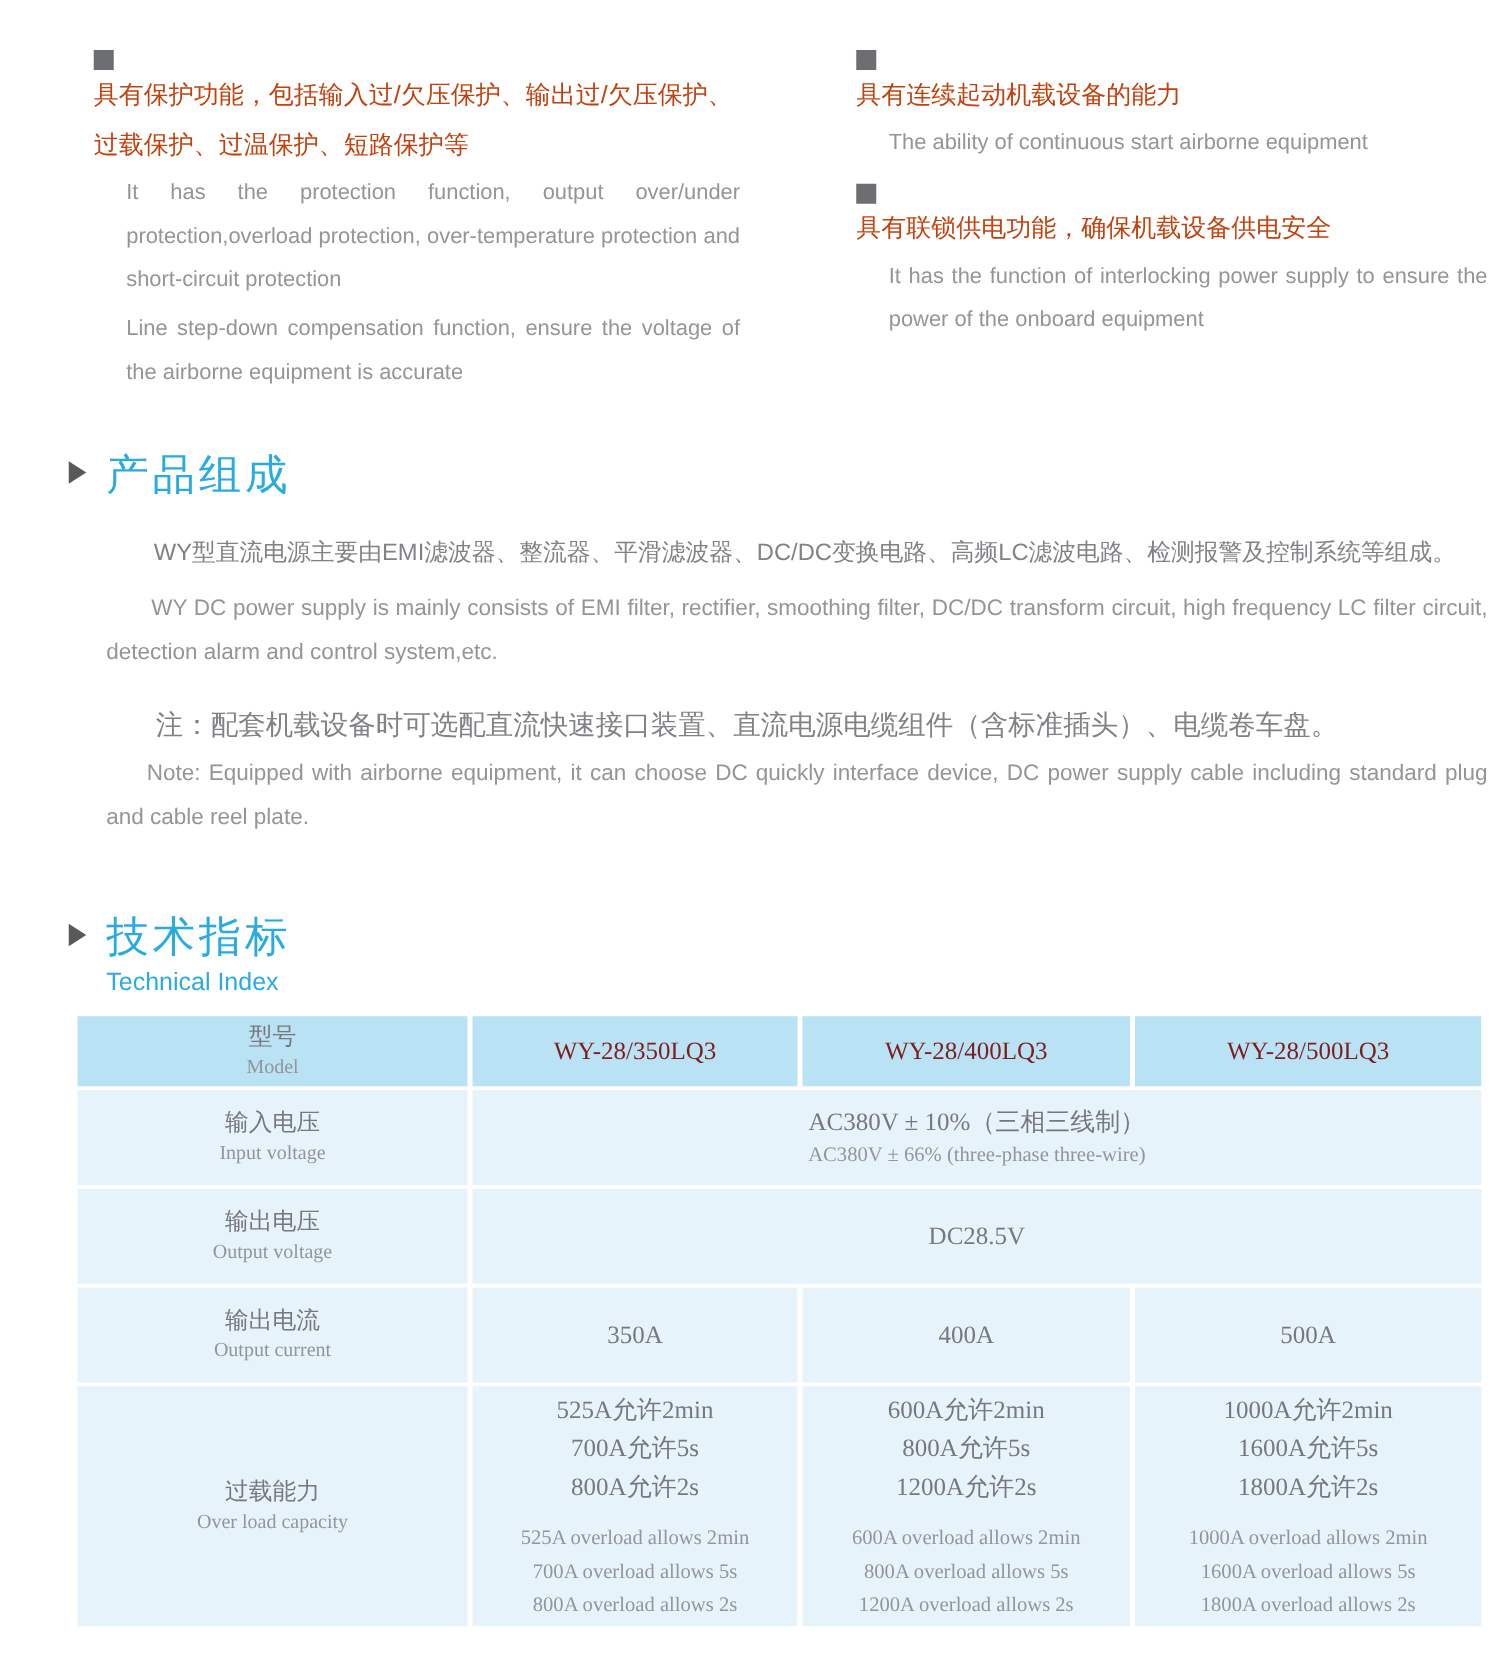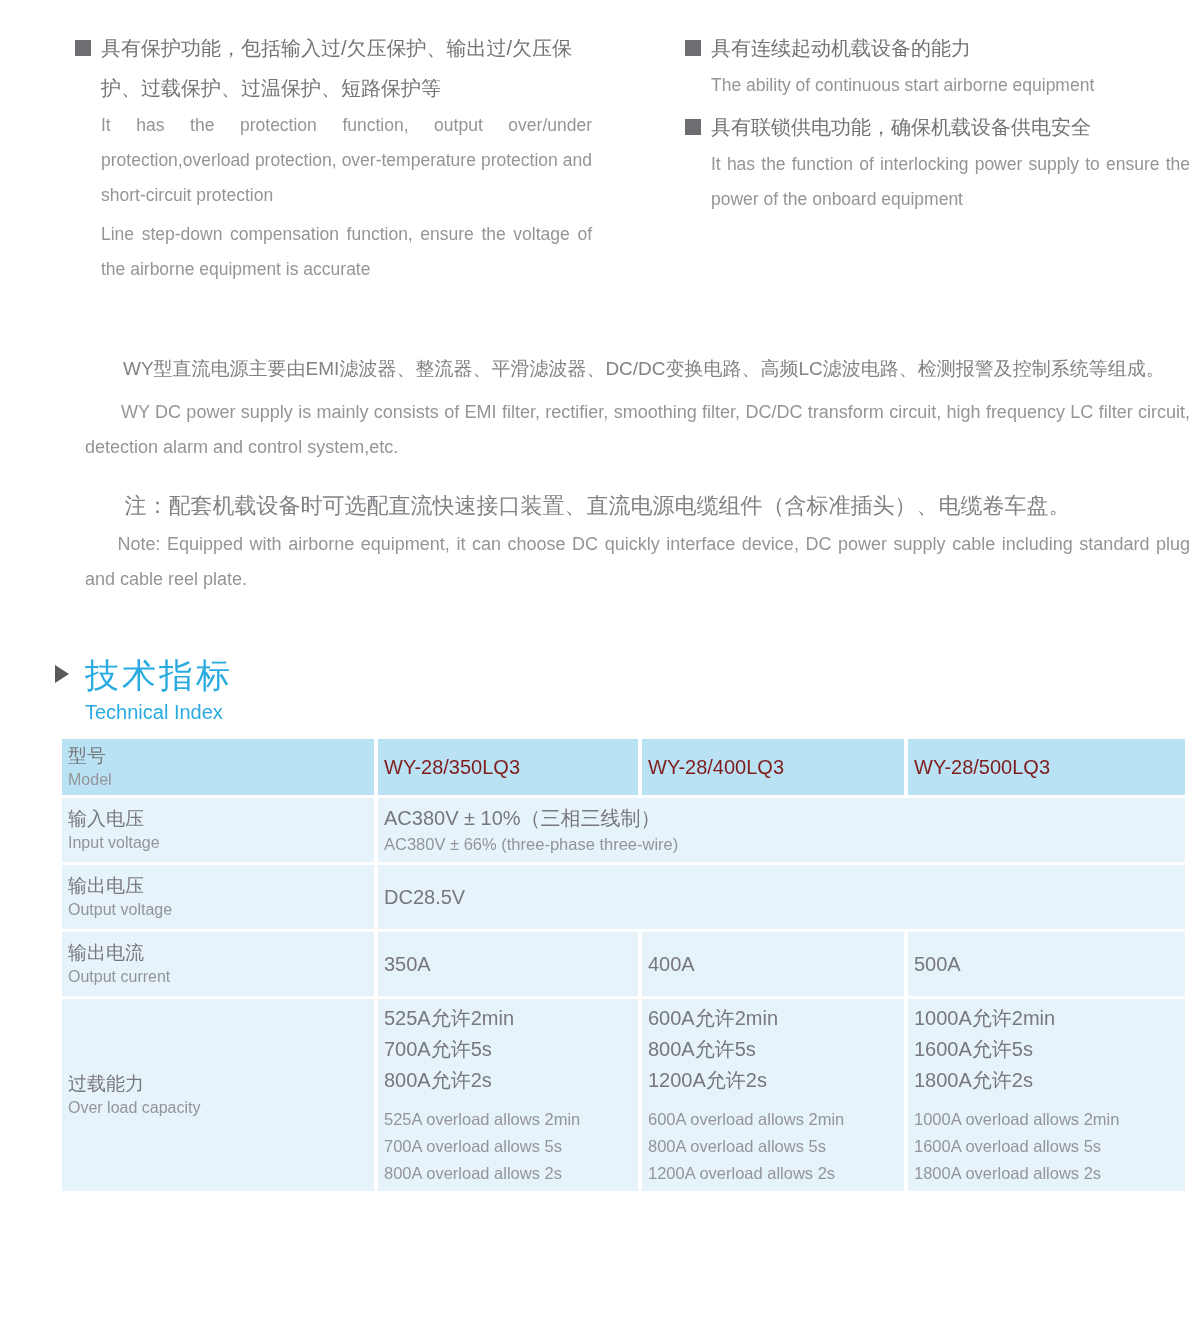--- a/index.html
+++ b/index.html
@@ -4,41 +4,41 @@
 <style>
   * { box-sizing: border-box; }
   body { margin: 0; background: #ffffff; font-family: "Liberation Sans", "DejaVu Sans", sans-serif; color: #808285; }
   .page { width: 1195px; height: 1342px; background: #fff; position: relative; overflow: hidden; padding-top: 28px; }
 
   
   .features { display: flex; margin-left: 75px; margin-right: 5px; }
   .col-left  { width: 517px; margin-right: 93px; }
   .col-right { width: 505px; }
   .feature { margin-bottom: 4px; }
-  .feature-cn { display: flex; font-size: 20px; line-height: 40px; color: #737373; }
+  .feature-cn { display: flex; font-size: 20px; line-height: 40px; color: #c2410c; flex-direction: column; }
   .bullet-sq { flex: 0 0 16px; width: 16px; height: 16px; background: #6d6e71; margin: 12px 10px 0 0; }
   .feature-en { margin-left: 26px; font-size: 17.5px; line-height: 35px; color: #939598; text-align: justify; }
 
   
   .section-head { display: flex; align-items: center; margin-left: 55px; }
   .tri-icon { width: 0; height: 0; border-left: 14px solid #58595b; border-top: 9px solid transparent; border-bottom: 9px solid transparent; margin-right: 16px; margin-top: -4px; }
   .sec-title-cn { font-size: 34px; color: #29abe2; letter-spacing: 3px; }
   .sec-title-en { margin-left: 85px; font-size: 20px; color: #29abe2; margin-top: 2px; }
 
   
   .para-cn  { margin: 20px 5px 0 85px; font-size: 19px; line-height: 40px; color: #808285; text-indent: 2em; text-align: justify; }
   .para-en  { margin: 6px 5px 0 85px; font-size: 18px; line-height: 35px; color: #939598; text-indent: 2em; text-align: justify; }
   .note-cn  { margin: 24px 5px 0 85px; font-size: 22px; line-height: 34px; color: #808285; text-indent: 1.8em; }
   .note-en  { margin: 4px 5px 0 85px; font-size: 18px; line-height: 35px; color: #939598; text-indent: 1.8em; text-align: justify; }
 
   
   .spec-table { margin: 12px 0 0 58px; border-collapse: separate; border-spacing: 4px 3px; table-layout: fixed; }
-  .spec-table td { text-align: left; vertical-align: middle; padding: 4px 6px; }
+  .spec-table td { text-align: center; vertical-align: middle; padding: 4px 6px; font-family: Liberation Serif, serif; }
   .hd-cell  { background: #b9e2f4; height: 56px; }
-  .bd-cell  { background: #e7f3fb; height: 64px; }
+  .bd-cell  { background: #e7f3fb; height: 76px; }
   .cell-cn  { font-size: 19px; color: #77787b; line-height: 26px; }
   .cell-en  { font-size: 16px; color: #939598; line-height: 22px; }
   .model-txt { font-size: 20px; color: #7f1d1d; }
   .val-txt   { font-size: 20px; color: #77787b; line-height: 28px; }
   .val-sub   { font-size: 16.5px; color: #939598; line-height: 24px; }
   .ol-cell { padding: 16px 4px; }
   .ol-cn div { font-size: 20px; color: #77787b; line-height: 31px; }
   .ol-en { margin-top: 10px; }
   .ol-en div { font-size: 16.5px; color: #939598; line-height: 27px; }
   .spacer-40 { height: 38px; }
@@ -76,20 +76,24 @@
           <span>具有联锁供电功能，确保机载设备供电安全</span>
         </div>
         <div class="feature-en">It has the function of interlocking power supply to ensure the power of the onboard equipment</div>
       </div>
     </div>
   </div>
 
   <div class="spacer-40"></div>
 
   <div>
+    <div class="section-head">
+      <span class="tri-icon"></span>
+      <span class="sec-title-cn">产品组成</span>
+    </div>
     <div class="para-cn">WY型直流电源主要由EMI滤波器、整流器、平滑滤波器、DC/DC变换电路、高频LC滤波电路、检测报警及控制系统等组成。</div>
     <div class="para-en">WY DC power supply is mainly consists of EMI filter, rectifier, smoothing filter, DC/DC transform circuit, high frequency LC filter circuit, detection alarm and control system,etc.</div>
     <div class="note-cn">注：配套机载设备时可选配直流快速接口装置、直流电源电缆组件（含标准插头）、电缆卷车盘。</div>
     <div class="note-en">Note: Equipped with airborne equipment, it can choose DC quickly interface device, DC power supply cable including standard plug and cable reel plate.</div>
   </div>
 
   <div class="spacer-56"></div>
 
   <div>
     <div class="section-head">

